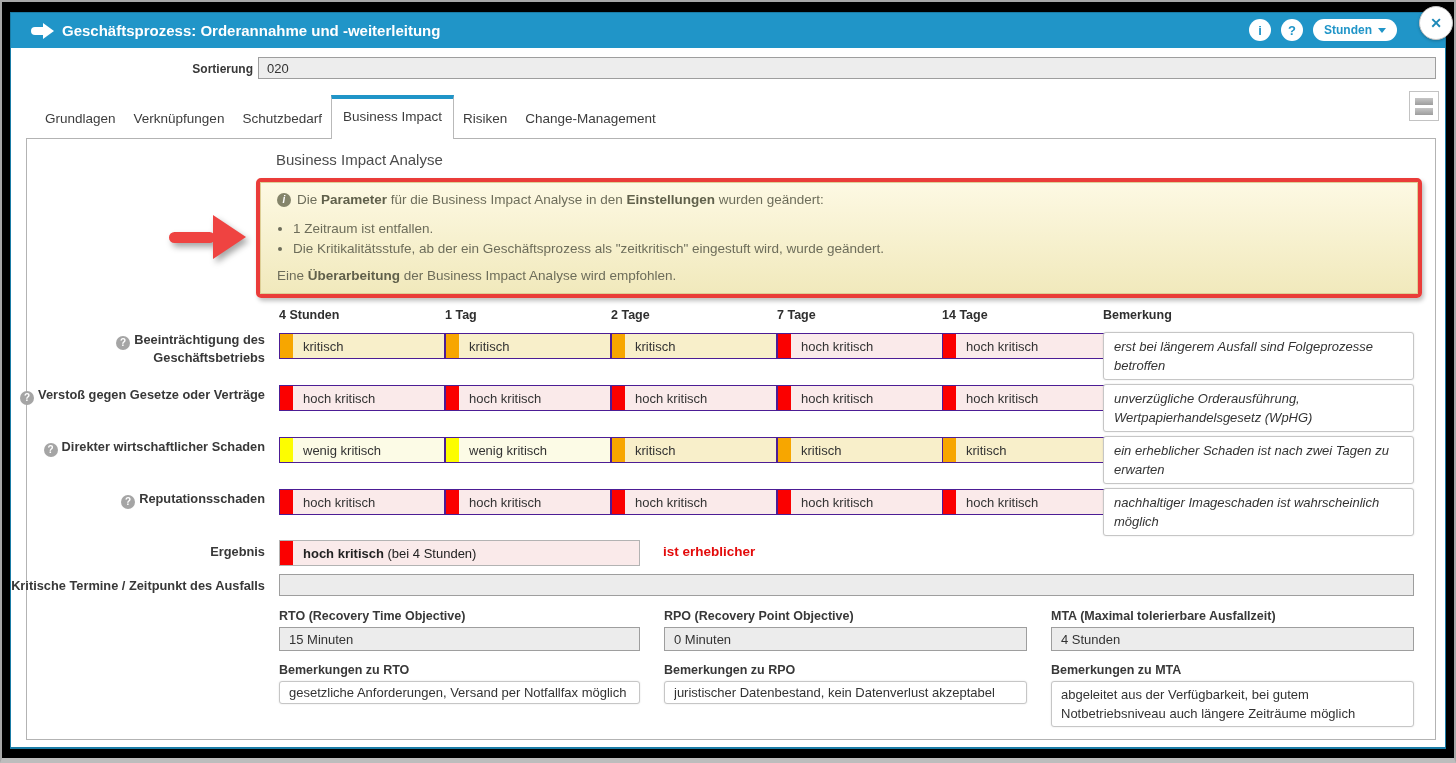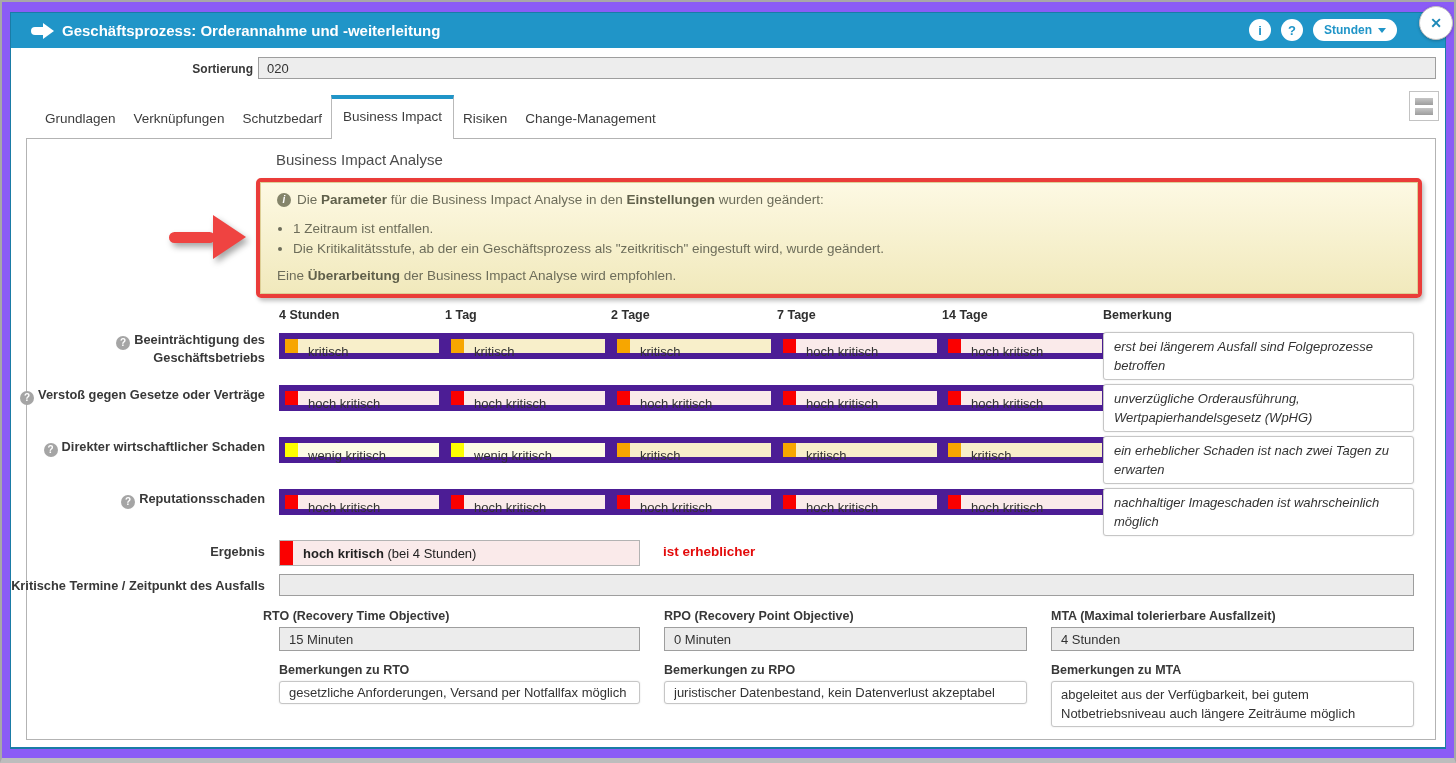--- a/index.html
+++ b/index.html
@@ -1,17 +1,17 @@
 <!DOCTYPE html>
 <html><head>
 <meta charset="utf-8">
 <style>
   html,body{margin:0;padding:0;}
   body{width:1456px;height:763px;background:#fff;font-family:"Liberation Sans",sans-serif;overflow:hidden;position:relative;}
-  .frame{position:absolute;inset:0;border:2px solid #a8a8a8;border-bottom:5px solid #bdbdbd;box-sizing:border-box;background:#8b5cf6;}
+  .frame{position:absolute;inset:0;border:2px solid #a8a8a8;border-bottom:5px solid #bdbdbd;box-sizing:border-box;background:#000000;}
   .dialog{position:absolute;left:8px;top:10px;right:8px;bottom:9px;border:1px solid #1a7ca6;border-bottom:2px solid #1a7ca6;background:#fff;}
   
   .titlebar{position:absolute;left:0;top:0;right:0;height:35px;background:#2095c8;display:flex;align-items:center;}
   .arrow-ico{position:relative;width:24px;height:16px;margin-left:20px;flex:none;}
   .arrow-ico .t{position:absolute;left:0;top:4px;width:13px;height:8px;background:#fff;border-radius:4px 0 0 4px;}
   .arrow-ico .h{position:absolute;left:12px;top:0;width:0;height:0;border-top:8px solid transparent;border-bottom:8px solid transparent;border-left:11px solid #fff;}
   .tb-title{color:#fff;font-weight:bold;font-size:15px;margin-left:7px;}
   .tb-actions{position:absolute;right:48px;top:6px;display:flex;align-items:center;gap:10px;}
   .circle-btn{width:22px;height:22px;border-radius:50%;background:#fff;color:#2095c8;font-weight:bold;font-size:13px;display:flex;align-items:center;justify-content:center;cursor:pointer;}
   .extras-btn{height:22px;border-radius:11px;background:#fff;color:#2095c8;font-weight:bold;font-size:12px;display:flex;align-items:center;gap:6px;padding:0 11px;cursor:pointer;}
@@ -40,21 +40,21 @@
   .notice ul{margin:0;padding:0 0 0 16px;}
   .notice li{margin:0 0 2px 0;}
   .notice-footer{margin-top:9px;}
   .red-arrow{position:absolute;left:158px;top:202px;width:80px;height:44px;filter:drop-shadow(3px 4px 3px rgba(0,0,0,.35));}
   .red-arrow .tail{position:absolute;left:0;top:17px;width:46px;height:11px;background:#ef4341;border-radius:6px;}
   .red-arrow .head{position:absolute;left:44px;top:0;width:0;height:0;border-top:22px solid transparent;border-bottom:22px solid transparent;border-left:33px solid #ef4341;}
   
   .col-head{position:absolute;top:295px;font-weight:bold;font-size:12.5px;color:#2f2f2f;}
   .rlabel{position:absolute;left:0;width:254px;text-align:right;font-weight:bold;font-size:12.8px;color:#383838;line-height:16px;}
   .help-ico{display:inline-block;width:14px;height:14px;border-radius:50%;background:#a5a5a5;color:#fff;font-size:10px;font-weight:bold;text-align:center;line-height:14px;vertical-align:-2px;margin-right:4px;cursor:pointer;}
-  .rating-cell{position:absolute;width:166px;height:26px;border:6px solid #4c1d95;box-sizing:border-box;display:flex;align-items:stretch;background:#f8efca;cursor:pointer;}
+  .rating-cell{position:absolute;width:166px;height:26px;border:1px solid #4c1d95;box-sizing:border-box;display:flex;align-items:stretch;background:#f8efca;cursor:pointer;}
   .rating-cell .marker{width:13px;flex:none;background:#f7a600;}
   .rating-cell .txt{font-size:13px;color:#333;padding:5px 0 0 10px;white-space:nowrap;}
   .rating-cell[data-level="hoch-kritisch"]{background:#faeaea;}
   .rating-cell[data-level="hoch-kritisch"] .marker{background:#fb0000;}
   .rating-cell[data-level="wenig-kritisch"]{background:#fcfbe6;}
   .rating-cell[data-level="wenig-kritisch"] .marker{background:#fdfd00;}
   .note-box{position:absolute;left:1092px;width:311px;min-height:43px;border:1px solid #c6c6c6;border-radius:3px;background:#fff;box-shadow:0 0 2px rgba(0,0,0,.12);padding:4px 10px;box-sizing:border-box;font-size:13px;color:#333;line-height:19px;cursor:text;font-style:italic;}
   
   .result-field{position:absolute;left:268px;top:527px;width:361px;height:26px;border:1px solid #b3b3b3;background:#faeaea;box-sizing:border-box;display:flex;align-items:stretch;}
   .result-field .marker{width:13px;flex:none;background:#fb0000;}
@@ -240,21 +240,21 @@
         <div class="rlabel" style="top:531px">Ergebnis</div>
         <div class="result-field" data-level="hoch-kritisch">
           <span class="marker"></span>
           <span class="txt"><b>hoch kritisch</b><span> (bei 4 Stunden)</span></span>
         </div>
         <div class="flag">ist erheblicher</div>
 
         <div class="rlabel" style="top:565px;left:-20px;width:274px">Kritische Termine / Zeitpunkt des Ausfalls</div>
         <input class="gray-input" style="left: 268px; top: 561px; width: 1135px; height: 22px;" value="">
 
-        <div class="flabel" style="left:252px;top:596px">RTO (Recovery Time Objective)</div>
+        <div class="flabel" style="left:268px;top:596px">RTO (Recovery Time Objective)</div>
         <div class="flabel" style="left:653px;top:596px">RPO (Recovery Point Objective)</div>
         <div class="flabel" style="left:1040px;top:596px">MTA (Maximal tolerierbare Ausfallzeit)</div>
 
         <input class="gray-input" style="left: 268px; top: 614px; width: 361px; height: 24px;" value="15 Minuten">
         <input class="gray-input" style="left: 653px; top: 614px; width: 363px; height: 24px;" value="0 Minuten">
         <input class="gray-input" style="left: 1040px; top: 614px; width: 363px; height: 24px;" value="4 Stunden">
 
         <div class="flabel" style="left:268px;top:650px">Bemerkungen zu RTO</div>
         <div class="flabel" style="left:653px;top:650px">Bemerkungen zu RPO</div>
         <div class="flabel" style="left:1040px;top:650px">Bemerkungen zu MTA</div>

